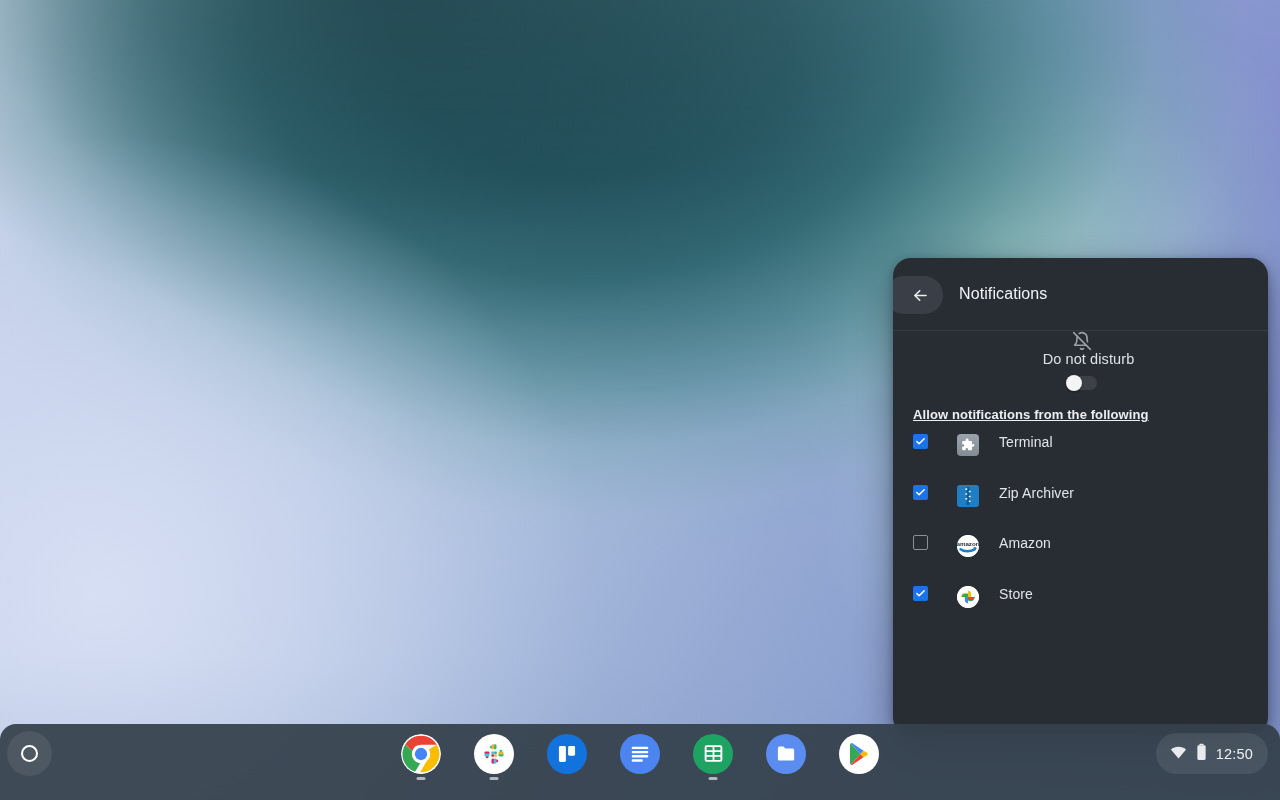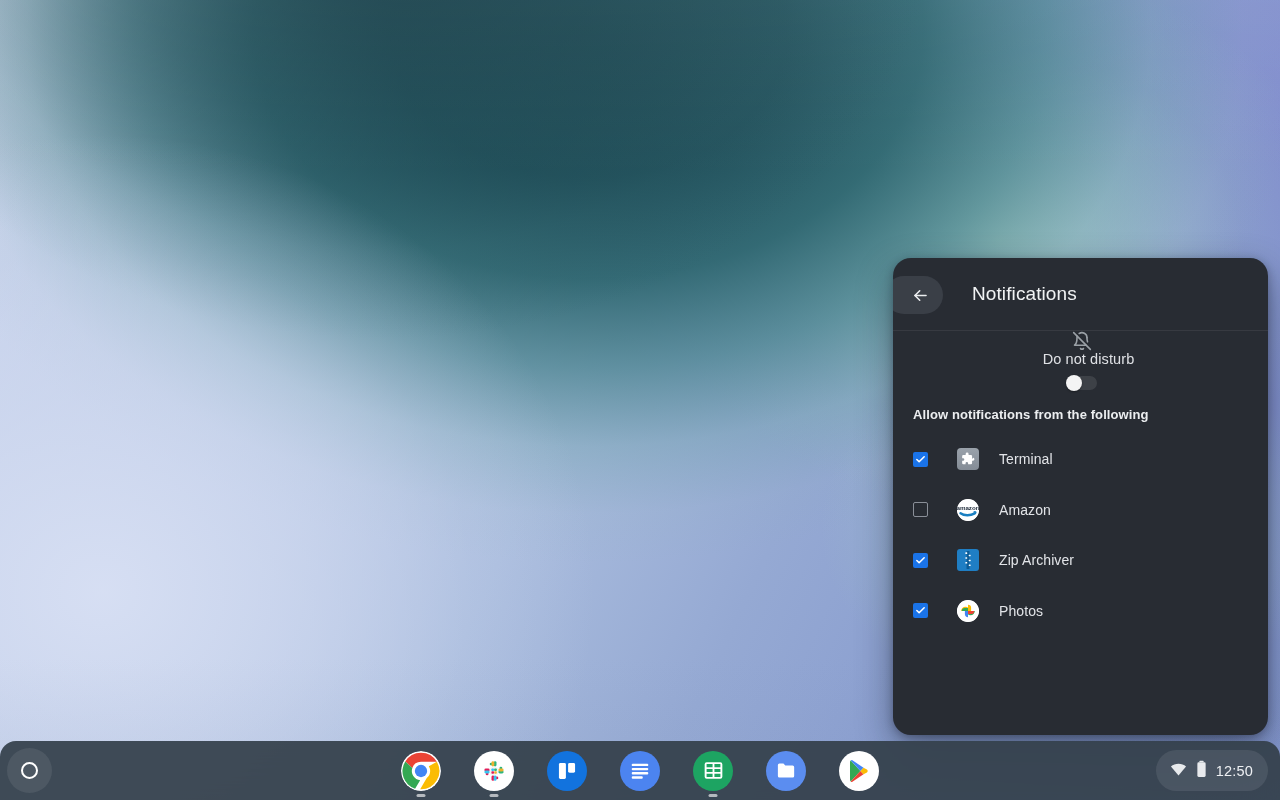--- a/index.html
+++ b/index.html
@@ -107,23 +107,23 @@
     background:#3a3f47;
     display:flex;
     align-items:center;
     justify-content:flex-end;
     padding-right:13px;
     cursor:pointer;
   }
   .back-btn svg { display:block; }
   .panel-title {
     position:absolute;
-    left:79px;
+    left:66px;
     top:16px;
-    font-size:19px;
+    font-size:16px;
     font-weight:400;
     letter-spacing:0.1px;
     color:#f1f3f4;
     line-height:40px;
   }
   .header-sep {
     height:1px;
     background:rgba(255,255,255,0.07);
     margin:0;
   }
@@ -166,27 +166,28 @@
     margin-left:1px;
     box-shadow:0 1px 2px rgba(0,0,0,0.35);
   }
 
   .section-title {
     font-size:13px;
     font-weight:700;
     color:#eceef0;
     padding:14px 20px 10px 20px;
     letter-spacing:0.1px;
+    text-decoration:underline;
   }
 
   .app-list { padding-top:2px; }
   .app-row {
     height:50.5px;
     display:flex;
-    align-items:center;
+    align-items:flex-start;
     padding:0 8px 0 20px;
     cursor:pointer;
   }
   .cb {
     width:15px; height:15px;
     border-radius:2px;
     flex:0 0 auto;
     display:flex;
     align-items:center;
     justify-content:center;
@@ -229,21 +230,21 @@
   .ic-docs {
     width:22px;height:22px;border-radius:50%;
     background:#4a7fe0;
     display:flex;align-items:center;justify-content:center;
   }
 
   
   #shelf {
     position:absolute;
     left:0; bottom:0;
-    width:1280px; height:59px;
+    width:1280px; height:76px;
     background:rgba(52,63,74,0.93);
     border-radius:16px 16px 0 0;
     backdrop-filter:blur(18px);
   }
   .launcher {
     position:absolute;
     left:7px; top:7px;
     width:45px; height:45px;
     border-radius:50%;
     background:rgba(255,255,255,0.08);
@@ -360,35 +361,20 @@
         <span class="ic-terminal">
           <svg width="14" height="14" viewBox="0 0 24 24" fill="#ffffff">
             <path d="M20.5 11H19V7a2 2 0 0 0-2-2h-4V3.5a2.5 2.5 0 0 0-5 0V5H4a2 2 0 0 0-2 2v3.8h1.5a2.2 2.2 0 0 1 0 4.4H2V19a2 2 0 0 0 2 2h3.8v-1.5a2.2 2.2 0 0 1 4.4 0V21H17a2 2 0 0 0 2-2v-4h1.5a2.5 2.5 0 0 0 0-5z"></path>
           </svg>
         </span>
       </span>
       <span class="app-name">Terminal</span>
     </div>
 
     <div class="app-row">
-      <span class="cb off"></span>
-      <span class="app-icon">
-        <span class="ic-circle">
-          <svg width="22" height="22" viewBox="0 0 22 22">
-            <circle cx="11" cy="11" r="11" fill="#ffffff"></circle>
-            <text x="11" y="11" font-family="Liberation Sans, sans-serif" font-size="6.2" font-weight="bold" fill="#232f3e" text-anchor="middle">amazon</text>
-            <path d="M3.5 14.2c3.6 2.6 9.6 2.7 14.3 .2" stroke="#1a7fc1" stroke-width="2.4" fill="none" stroke-linecap="round"></path>
-            <path d="M17.2 13.0c1.0-.25 1.9.05 1.5 .9" stroke="#1a7fc1" stroke-width="1.6" fill="none" stroke-linecap="round"></path>
-          </svg>
-        </span>
-      </span>
-      <span class="app-name">Amazon</span>
-    </div>
-
-    <div class="app-row">
       <span class="cb on">
         <svg width="11" height="11" viewBox="0 0 24 24" fill="none" stroke="#ffffff" stroke-width="3.4" stroke-linecap="round" stroke-linejoin="round">
             <polyline points="20 6 9 17 4 12"></polyline>
           </svg>
       </span>
       <span class="app-icon">
         <span class="ic-zip">
           <svg width="16" height="18" viewBox="0 0 16 20">
             <rect x="6.4" y="0" width="3.2" height="20" fill="#0d5a94"></rect>
             <rect x="5.0" y="1.5" width="2.2" height="1.7" rx="0.5" fill="#ffffff"></rect>
@@ -396,41 +382,56 @@
             <rect x="5.0" y="6.9" width="2.2" height="1.7" rx="0.5" fill="#ffffff"></rect>
             <rect x="8.8" y="9.6" width="2.2" height="1.7" rx="0.5" fill="#ffffff"></rect>
             <rect x="5.0" y="12.3" width="2.2" height="1.7" rx="0.5" fill="#ffffff"></rect>
             <rect x="8.8" y="15.0" width="2.2" height="1.7" rx="0.5" fill="#ffffff"></rect>
           </svg>
         </span>
       </span>
       <span class="app-name">Zip Archiver</span>
     </div>
 
+    <div class="app-row">
+      <span class="cb off"></span>
+      <span class="app-icon">
+        <span class="ic-circle">
+          <svg width="22" height="22" viewBox="0 0 22 22">
+            <circle cx="11" cy="11" r="11" fill="#ffffff"></circle>
+            <text x="11" y="11" font-family="Liberation Sans, sans-serif" font-size="6.2" font-weight="bold" fill="#232f3e" text-anchor="middle">amazon</text>
+            <path d="M3.5 14.2c3.6 2.6 9.6 2.7 14.3 .2" stroke="#1a7fc1" stroke-width="2.4" fill="none" stroke-linecap="round"></path>
+            <path d="M17.2 13.0c1.0-.25 1.9.05 1.5 .9" stroke="#1a7fc1" stroke-width="1.6" fill="none" stroke-linecap="round"></path>
+          </svg>
+        </span>
+      </span>
+      <span class="app-name">Amazon</span>
+    </div>
+
 
     <div class="app-row">
       <span class="cb on">
         <svg width="11" height="11" viewBox="0 0 24 24" fill="none" stroke="#ffffff" stroke-width="3.4" stroke-linecap="round" stroke-linejoin="round">
             <polyline points="20 6 9 17 4 12"></polyline>
           </svg>
       </span>
       <span class="app-icon">
         <span class="ic-circle">
           <svg width="22" height="22" viewBox="0 0 24 24">
             <circle cx="12" cy="12" r="12" fill="#ffffff"></circle>
             <path d="M12 11.2V4.6a4.6 4.6 0 0 1 0 9.2z" fill="#fbbc04" transform="rotate(-90 12 12)"></path>
             <path d="M12.8 12h6.6a4.6 4.6 0 0 1-9.2 0z" fill="#34a853" transform="rotate(0 12 12)"></path>
             <path d="M12 5.2a3.4 3.4 0 0 1 3.4 3.4V12H12z" fill="#fbbc04"></path>
             <path d="M18.8 12a3.4 3.4 0 0 1-3.4 3.4H12V12z" fill="#ea4335"></path>
             <path d="M12 18.8a3.4 3.4 0 0 1-3.4-3.4V12H12z" fill="#4285f4"></path>
             <path d="M5.2 12a3.4 3.4 0 0 1 3.4-3.4H12V12z" fill="#34a853"></path>
           </svg>
         </span>
       </span>
-      <span class="app-name">Photos</span>
+      <span class="app-name">Store</span>
     </div>
 
 
   </div>
 </div>
 
 <div id="shelf">
 
   <div class="launcher">
     <span class="launcher-ring"></span>

